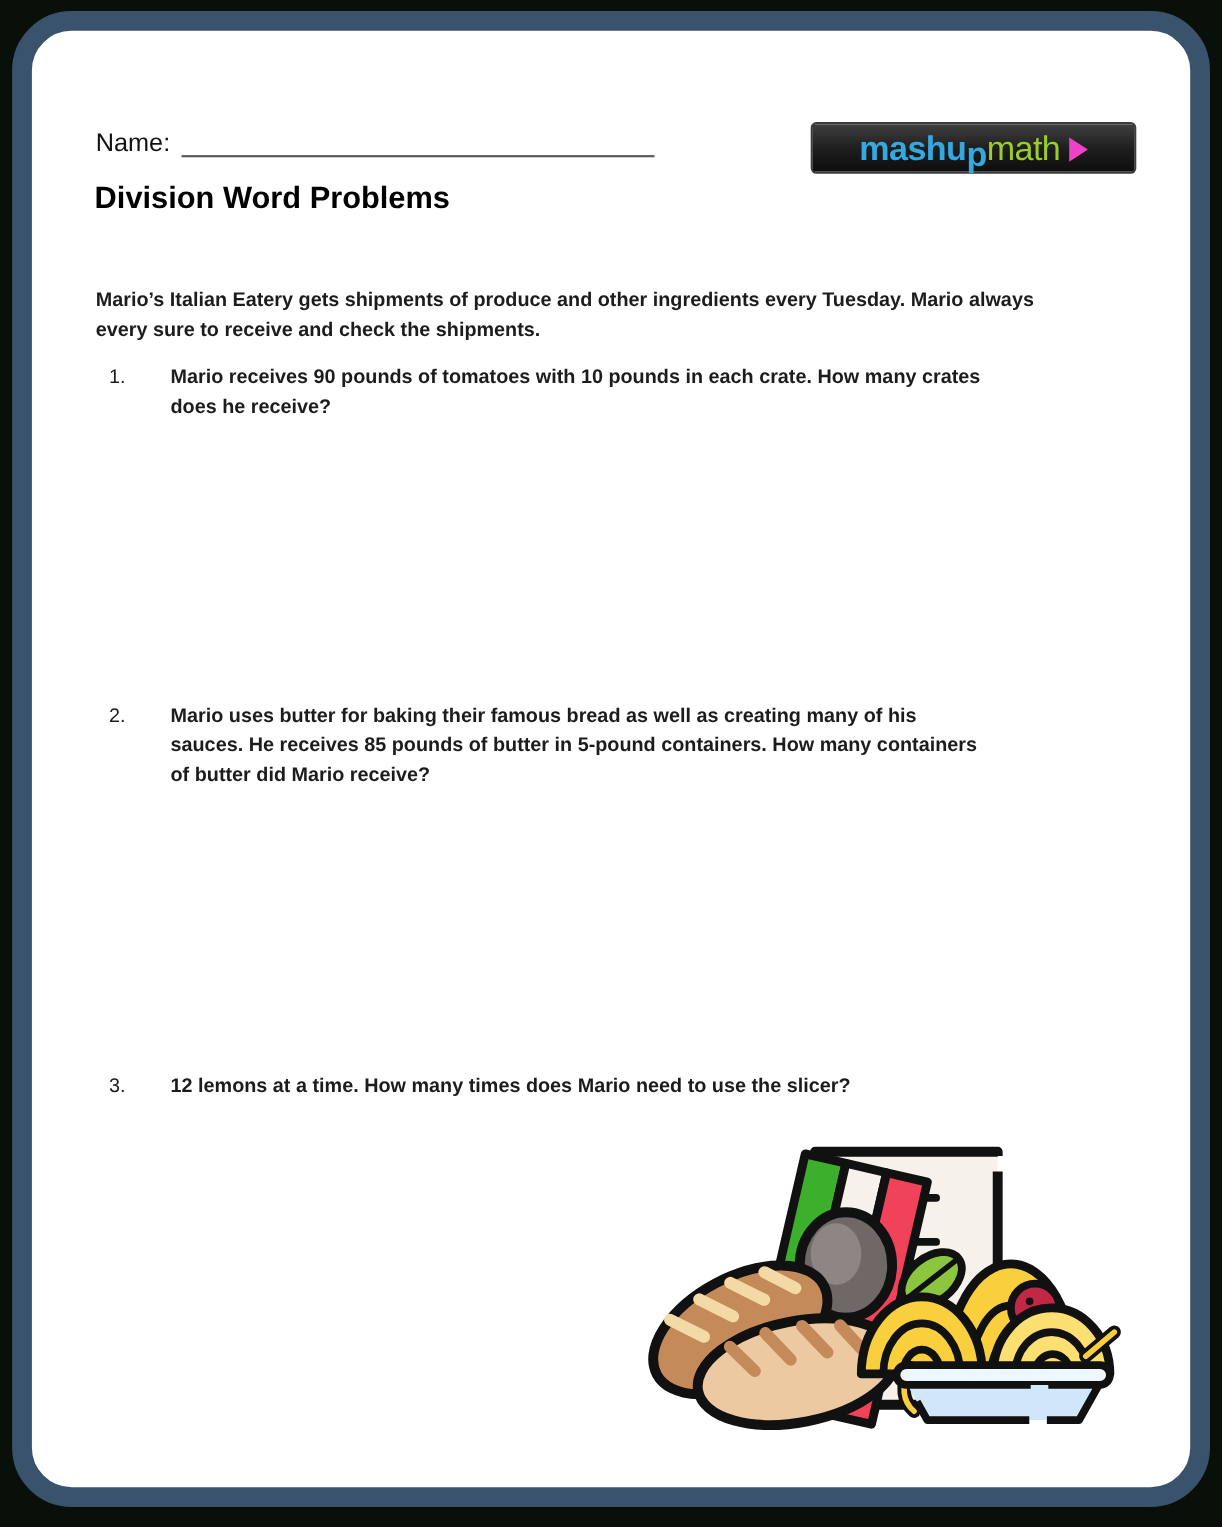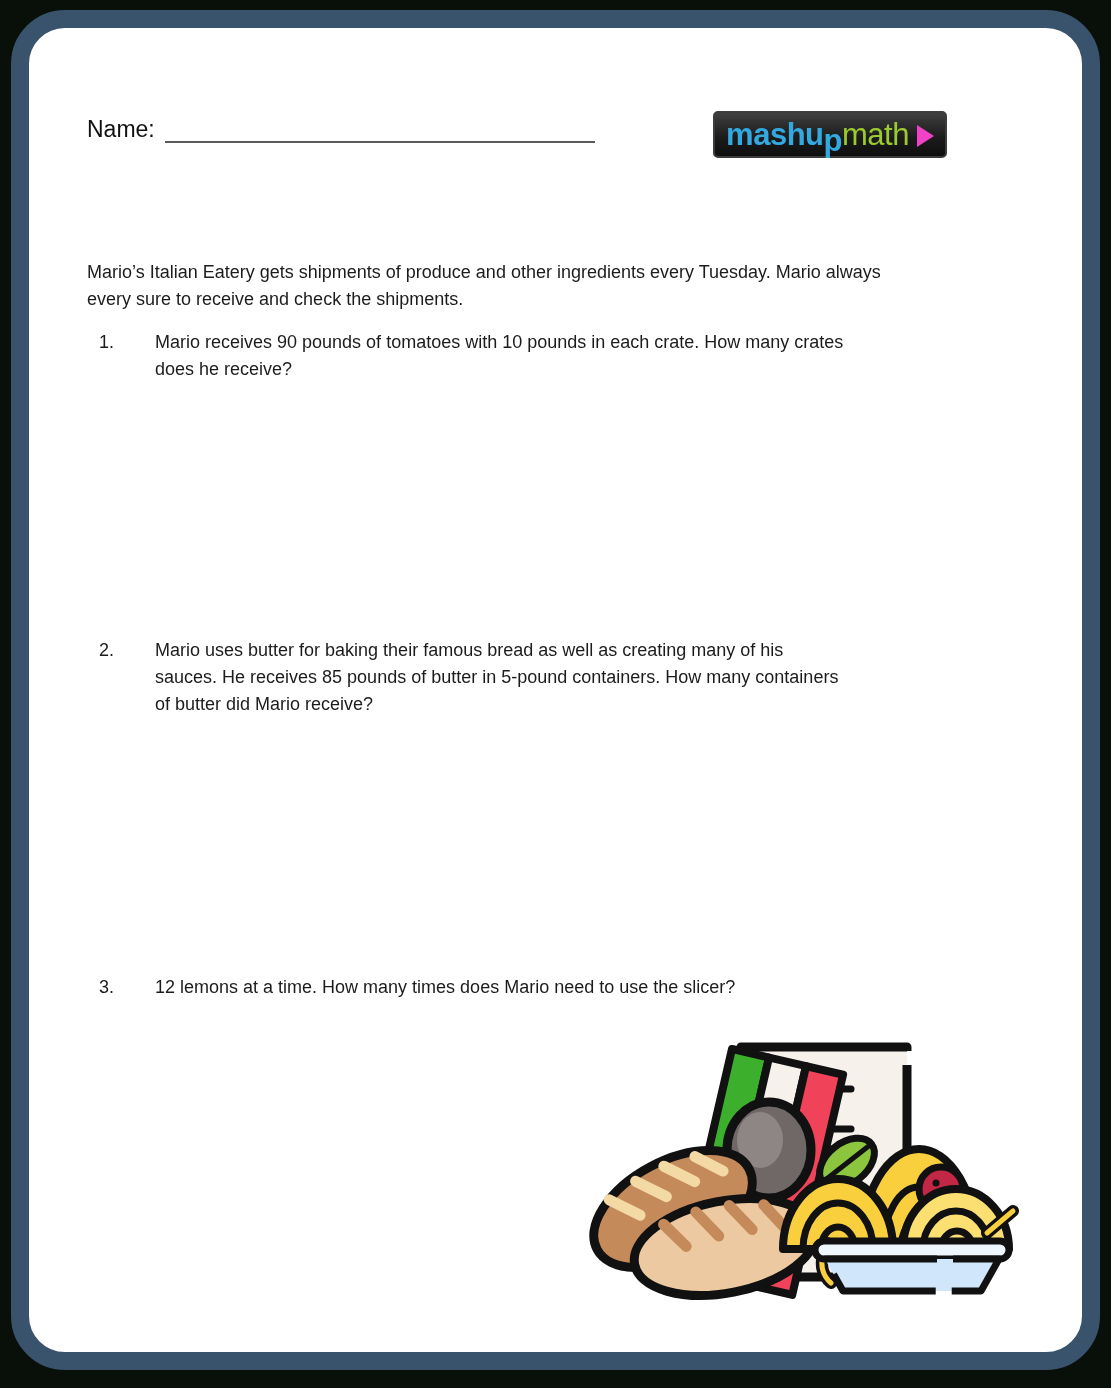--- a/index.html
+++ b/index.html
@@ -17,42 +17,42 @@
   .page{position:absolute;left:29px;top:28px;width:1053px;height:1324px;}
   .abs{position:absolute;}
 
   
   .name-row{left:58px;top:87px;display:flex;align-items:flex-end;}
   .name-label{font-size:23px;color:#111;}
   .name-line{display:inline-block;width:430px;height:26px;border-bottom:2px solid #595959;margin-left:10px;}
 
   
   .logo{
-    left:684px;top:83px;width:234px;height:47px;box-sizing:border-box;
+    left:708px;top:83px;width:296px;height:47px;box-sizing:border-box;
     background:linear-gradient(180deg,#3f3f3f 0%,#1c1c1c 55%,#0e0e0e 100%);
     border:2px solid #3c3c3c;border-radius:5px;
     display:flex;align-items:center;justify-content:center;
   }
   .logo-text{font-size:31px;letter-spacing:-0.5px;line-height:1;}
   .logo-mashu{color:#33a9e0;font-weight:800;}
   .logo-p{color:#33a9e0;font-weight:800;display:inline-block;transform:translateY(6px);}
   .logo-math{color:#9ccb2f;font-weight:400;}
   .play-tri{
     display:inline-block;width:0;height:0;margin-left:8px;transform:translateY(1px);
     border-top:11px solid transparent;border-bottom:11px solid transparent;
     border-left:17px solid #f042c6;
   }
 
   
   .title{left:57px;top:136px;font-size:28px;font-weight:bold;color:#000;}
   .directions{left:58px;top:190px;font-size:18px;}
   .directions b{font-weight:bold;}
   .directions .dir-text{margin-left:6px;}
   .intro{left:58px;top:231px;font-size:18px;line-height:27px;}
-  .line{white-space:nowrap;}
+  .line{white-space:nowrap;font-weight:bold;}
 
   .problem{font-size:18px;line-height:27px;}
   .problem .num{position:absolute;left:0;top:0;}
   .problem .lines{margin-left:56px;}
   .p1{left:70px;top:301px;}
   .p2{left:70px;top:609px;}
   .p3{left:70px;top:946px;}
 
   .illu{left:560px;top:1008px;width:430px;height:270px;}
 </style>
@@ -66,20 +66,21 @@
   <div class="abs name-row">
     <span class="name-label">Name:</span>
     <span class="name-line"></span>
   </div>
 
   <div class="abs logo">
     <span class="logo-text"><span class="logo-mashu">mashu</span><span class="logo-p">p</span><span class="logo-math">math</span></span>
     <span class="play-tri"></span>
   </div>
 
+  <div class="abs title">Division Word Problems</div>
 
 
   <div class="abs intro">
     <div class="line">Mario’s Italian Eatery gets shipments of produce and other ingredients every Tuesday. Mario always</div>
     <div class="line">every sure to receive and check the shipments.</div>
   </div>
 
   <div class="abs problem p1">
     <span class="num">1.</span>
     <div class="lines">

